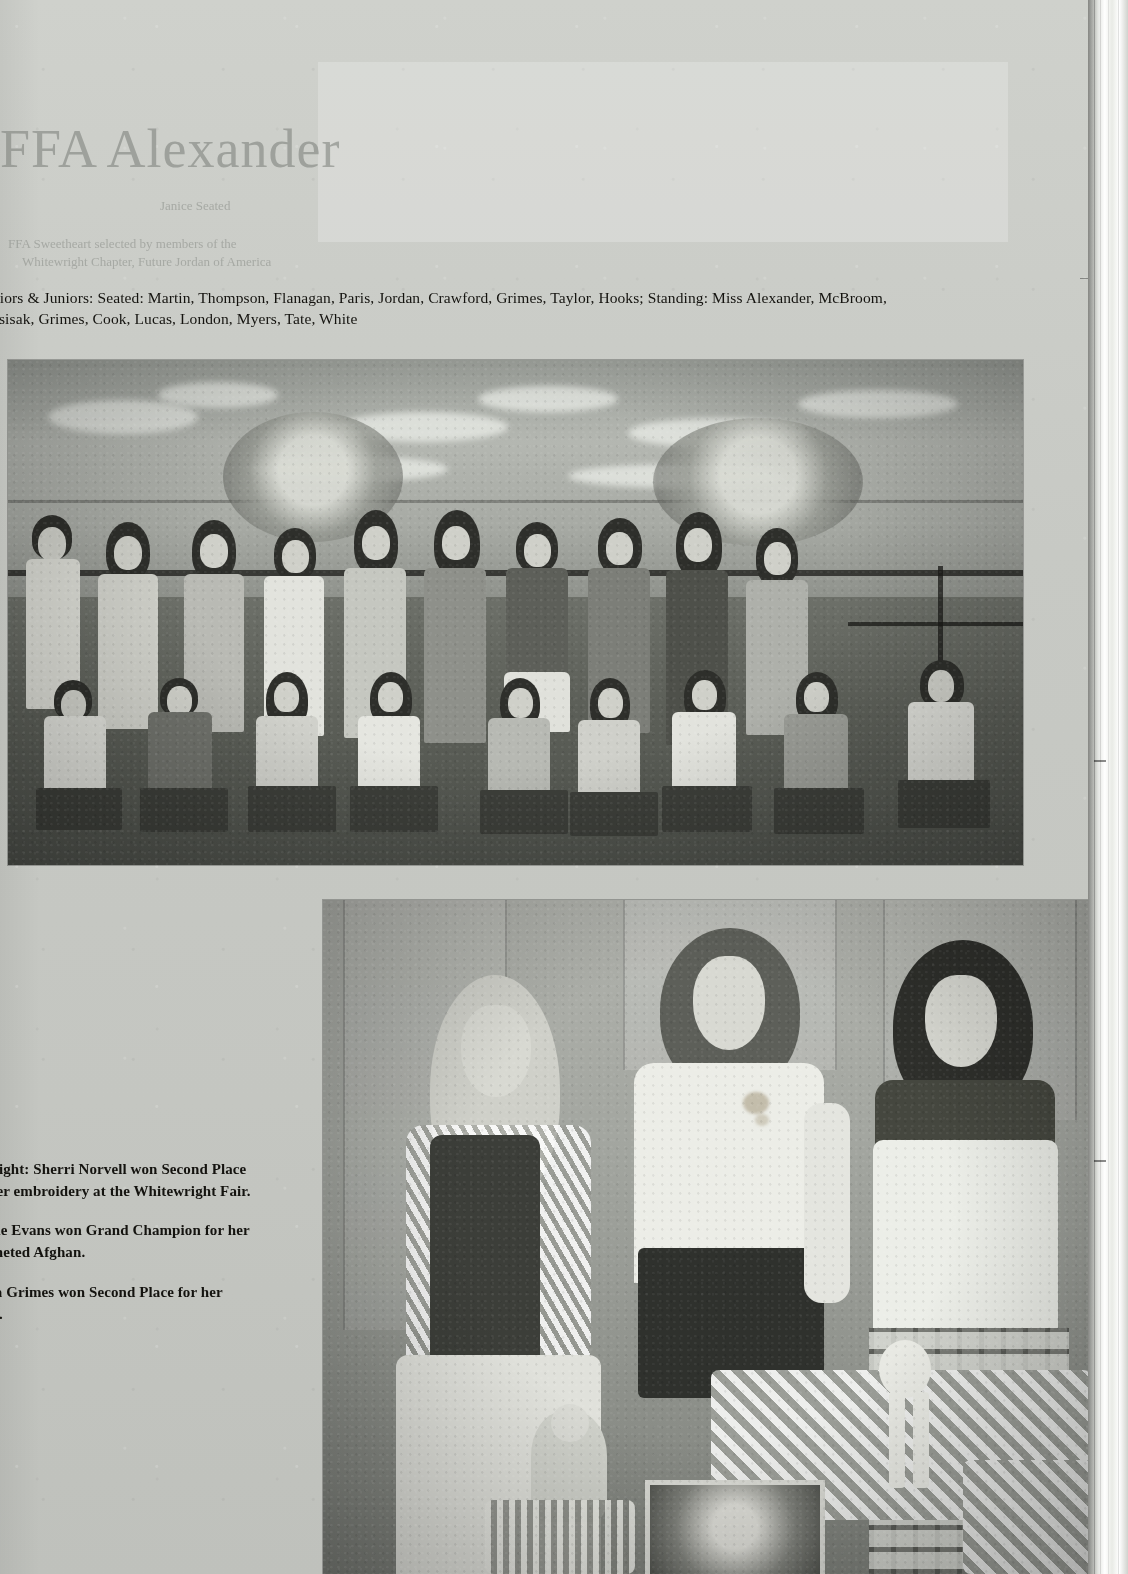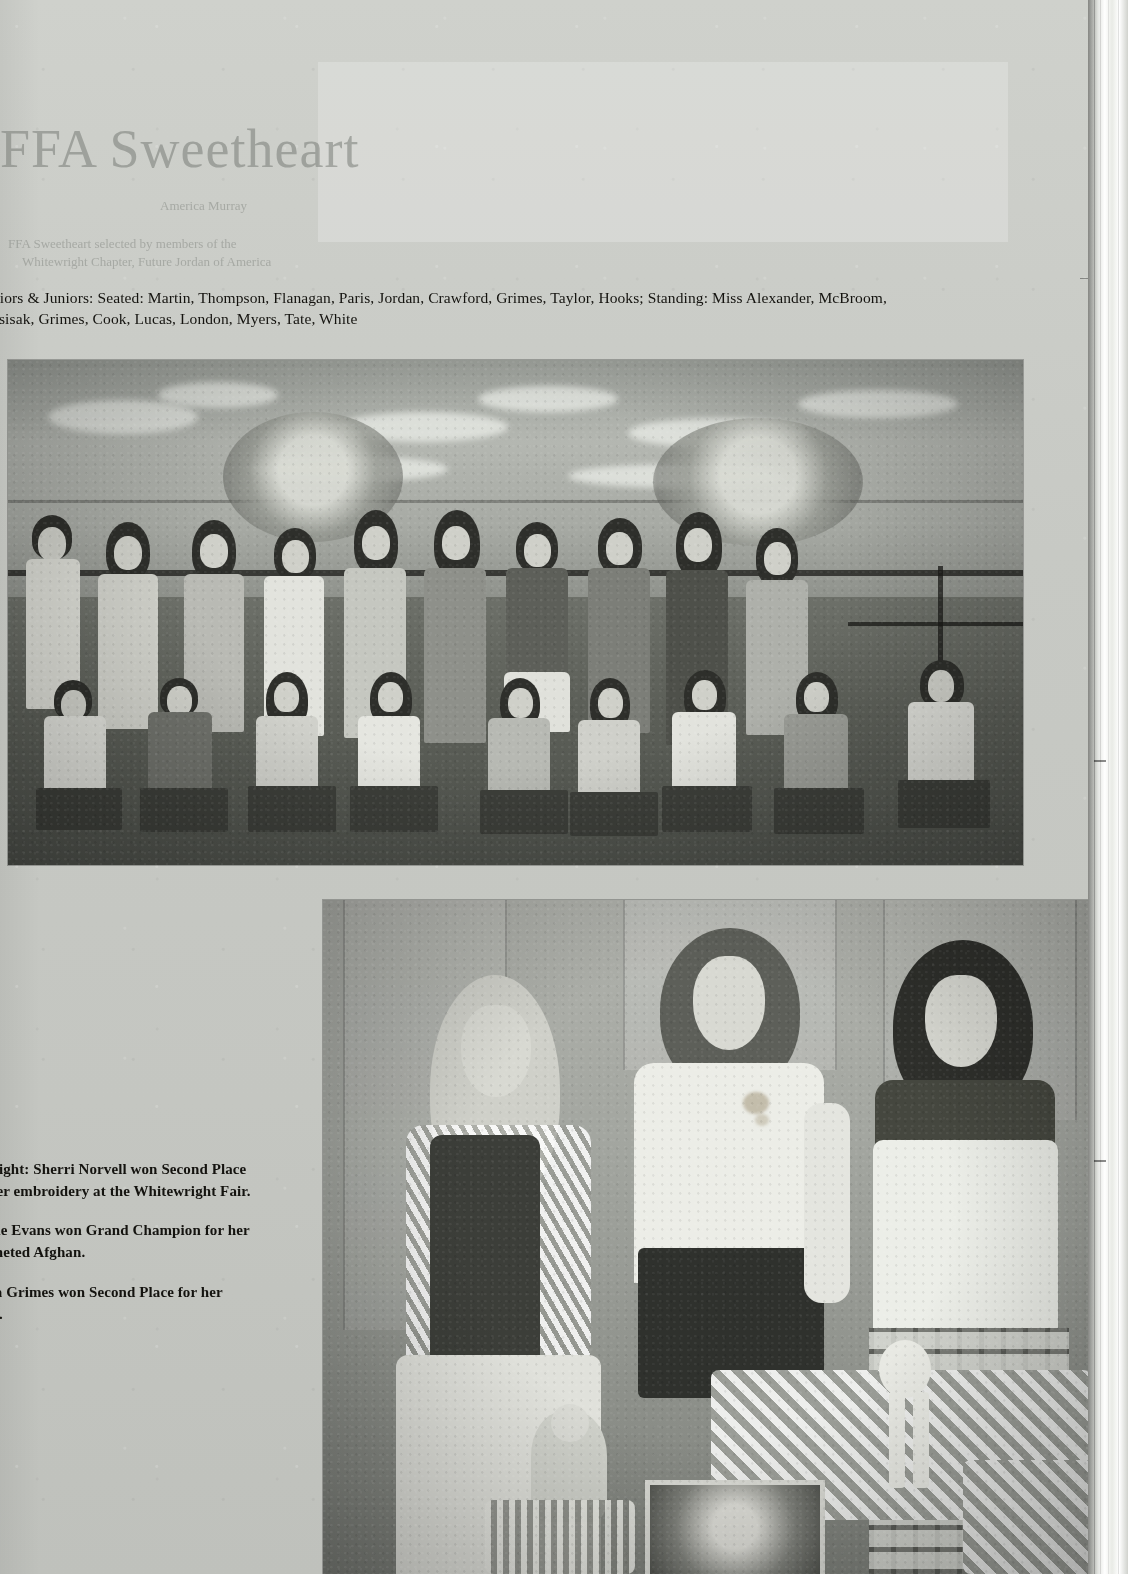--- a/index.html
+++ b/index.html
@@ -264,22 +264,22 @@
 </head>
 <body>
 
 <div id="page">
 
   <div class="paper">
     <div class="paper-grain"></div>
   </div>
 
   <div class="ghost-block" style="left:318px; top:62px; width:690px; height:180px;"></div>
-  <div class="ghost-title">FFA Sweetheart</div>
-  <div class="ghost-sub" style="left:160px; top:198px;">America Murray</div>
+  <div class="ghost-title">FFA Alexander</div>
+  <div class="ghost-sub" style="left:160px; top:198px;">Janice Seated</div>
   <div class="ghost-sub" style="left:8px; top:236px;text-align:center;">FFA Sweetheart selected by members of the</div>
   <div class="ghost-sub" style="left:22px; top:254px;">Whitewright Chapter, Future Jordan of America</div>
 
   <div class="hair-rule" style="left:1080px; top:278px; width:48px; height:1px;"></div>
 
   <div class="caption caption-top">
     <div>niors &amp; Juniors: Seated: Martin, Thompson, Flanagan, Paris, Jordan, Crawford, Grimes, Taylor, Hooks; Standing: Miss Alexander, McBroom,</div>
     <div>csisak, Grimes, Cook, Lucas, London, Myers, Tate, White</div>
   </div>
 

